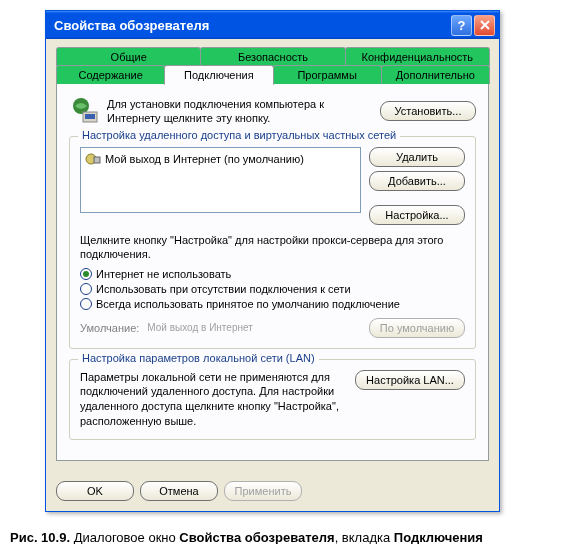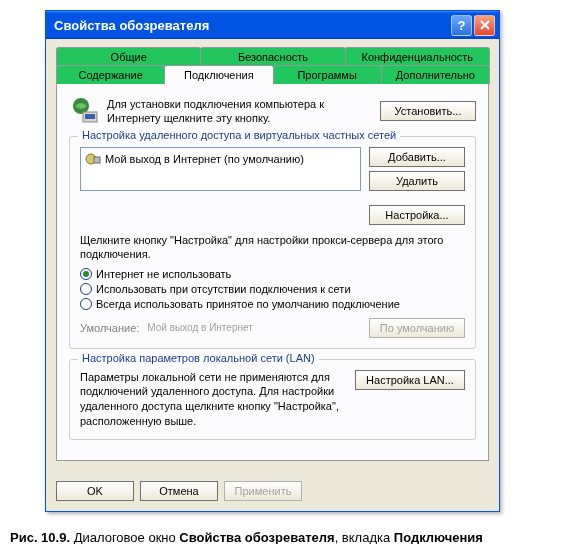--- a/index.html
+++ b/index.html
@@ -77,21 +77,21 @@
     width: 30px; height: 30px; flex-shrink: 0;
     display: flex; align-items: center; justify-content: center;
   }
   .setup-text { flex: 1; font-size: 11px; line-height: 1.3; }
   .btn {
     min-width: 96px;
     padding: 3px 8px;
     font-size: 11px;
     font-family: inherit;
     border: 1px solid #707070;
-    border-radius: 0;
+    border-radius: 9px;
     background: linear-gradient(to bottom,#fff,#ECE9D8);
     cursor: pointer;
     text-align: center;
   }
   .btn:disabled, .btn.disabled {
     color: #A0A0A0;
     border-color: #B0B0B0;
     cursor: default;
   }
   .group {
@@ -105,21 +105,21 @@
     position: absolute;
     top: -8px; left: 8px;
     background: #FCFCFE;
     padding: 0 4px;
     color: #1A3F8B;
     font-size: 11px;
   }
   .dial-row { display: flex; gap: 8px; }
   .listbox {
     flex: 1;
-    height: 44px;
+    height: 66px;
     border: 1px solid #7F9DB9;
     background: #fff;
     padding: 2px;
     overflow: auto;
   }
   .list-item {
     display: flex; align-items: center; gap: 4px;
     padding: 1px 2px;
     font-size: 11px;
   }
@@ -201,22 +201,22 @@
             <div class="listbox">
               <div class="list-item">
                 <svg width="16" height="16" viewBox="0 0 16 16">
                   <circle cx="6" cy="8" r="5" fill="#D9C96B" stroke="#8A7A2A"></circle>
                   <rect x="9" y="6" width="6" height="6" fill="#BFBFBF" stroke="#666"></rect>
                 </svg>
                 <span>Мой выход в Интернет (по умолчанию)</span>
               </div>
             </div>
             <div class="dial-btns">
+              <button class="btn">Удалить</button>
               <button class="btn">Добавить...</button>
-              <button class="btn">Удалить</button>
               <div style="height:6px"></div>
               <button class="btn">Настройка...</button>
             </div>
           </div>
           <div class="hint">Щелкните кнопку "Настройка" для настройки прокси-сервера для этого подключения.</div>
 
           <div class="radio-row">
             <span class="radio checked"></span>
             <span>Интернет не использовать</span>
           </div>

